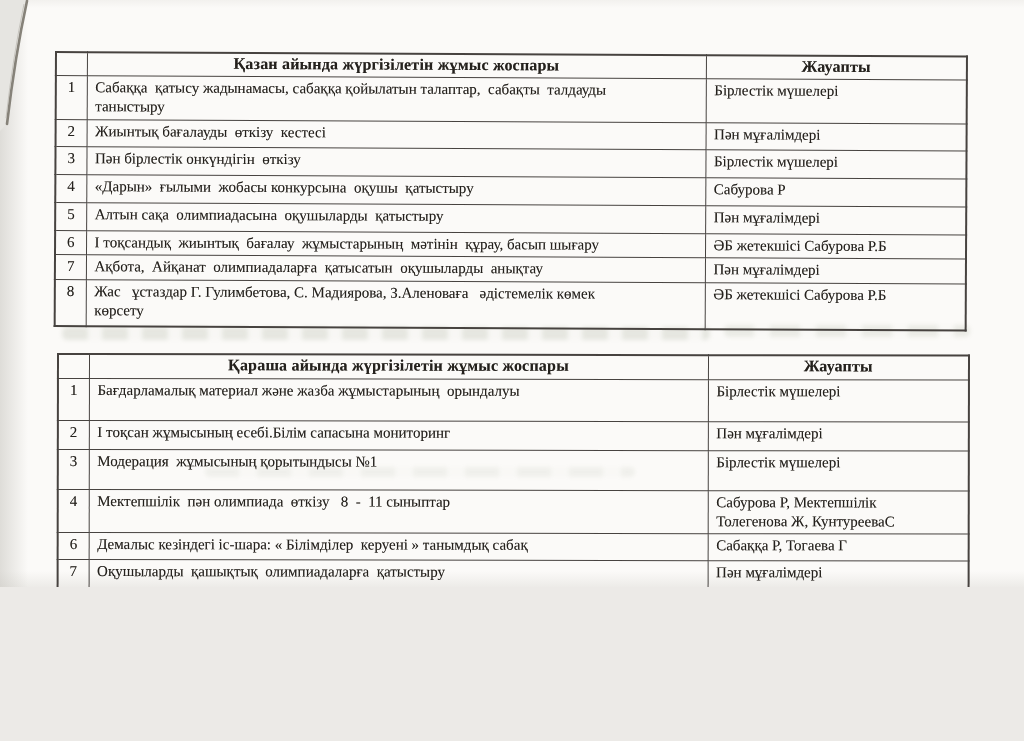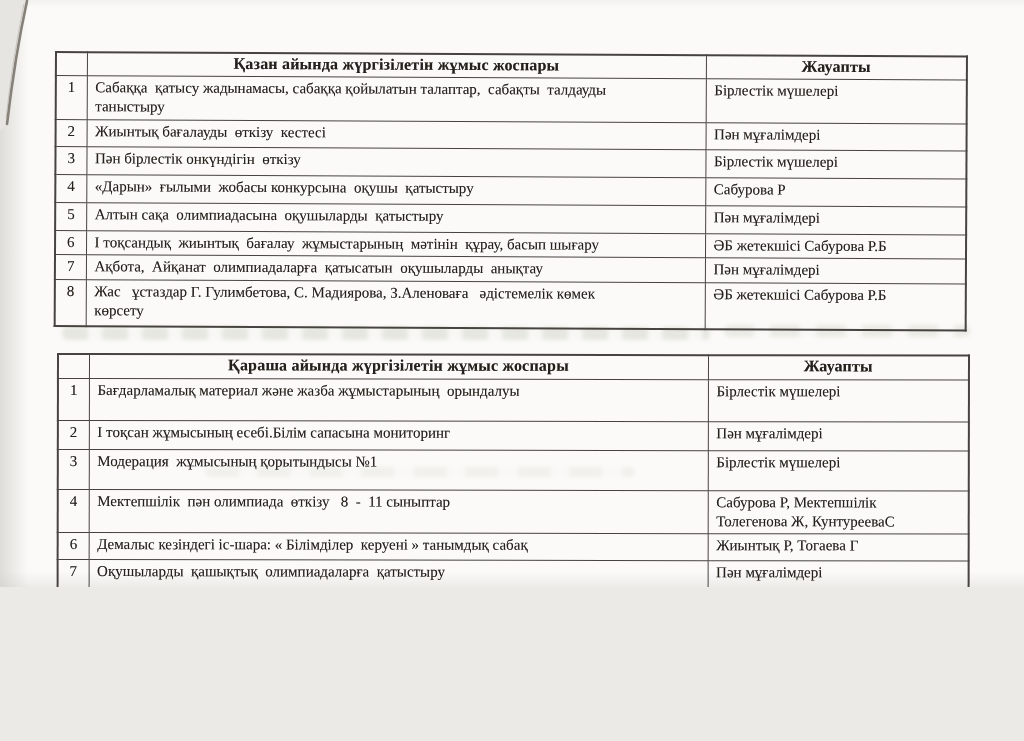--- a/index.html
+++ b/index.html
@@ -171,21 +171,21 @@
         </tr>
         <tr>
           <td class="num">4</td>
           <td class="task">Мектепшілік  пән олимпиада  өткізу   8  -  11 сыныптар</td>
           <td class="resp">Сабурова Р,   Мектепшілік
 Толегенова Ж,   КунтурееваС</td>
         </tr>
         <tr>
           <td class="num">6</td>
           <td class="task">Демалыс кезіндегі іс-шара: « Білімділер  керуені » танымдық сабақ</td>
-          <td class="resp">Жиынтық Р, Тогаева Г</td>
+          <td class="resp">Сабаққа Р, Тогаева Г</td>
         </tr>
         <tr>
           <td class="num">7</td>
           <td class="task">Оқушыларды  қашықтық  олимпиадаларға  қатыстыру</td>
           <td class="resp">Пән мұғалімдері</td>
         </tr>
       </tbody>
   </table>
 </div>
 

